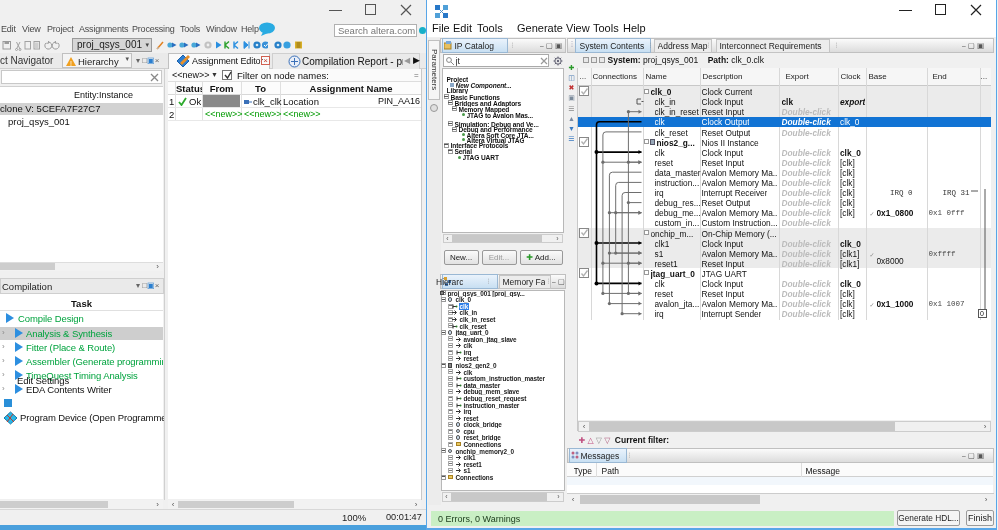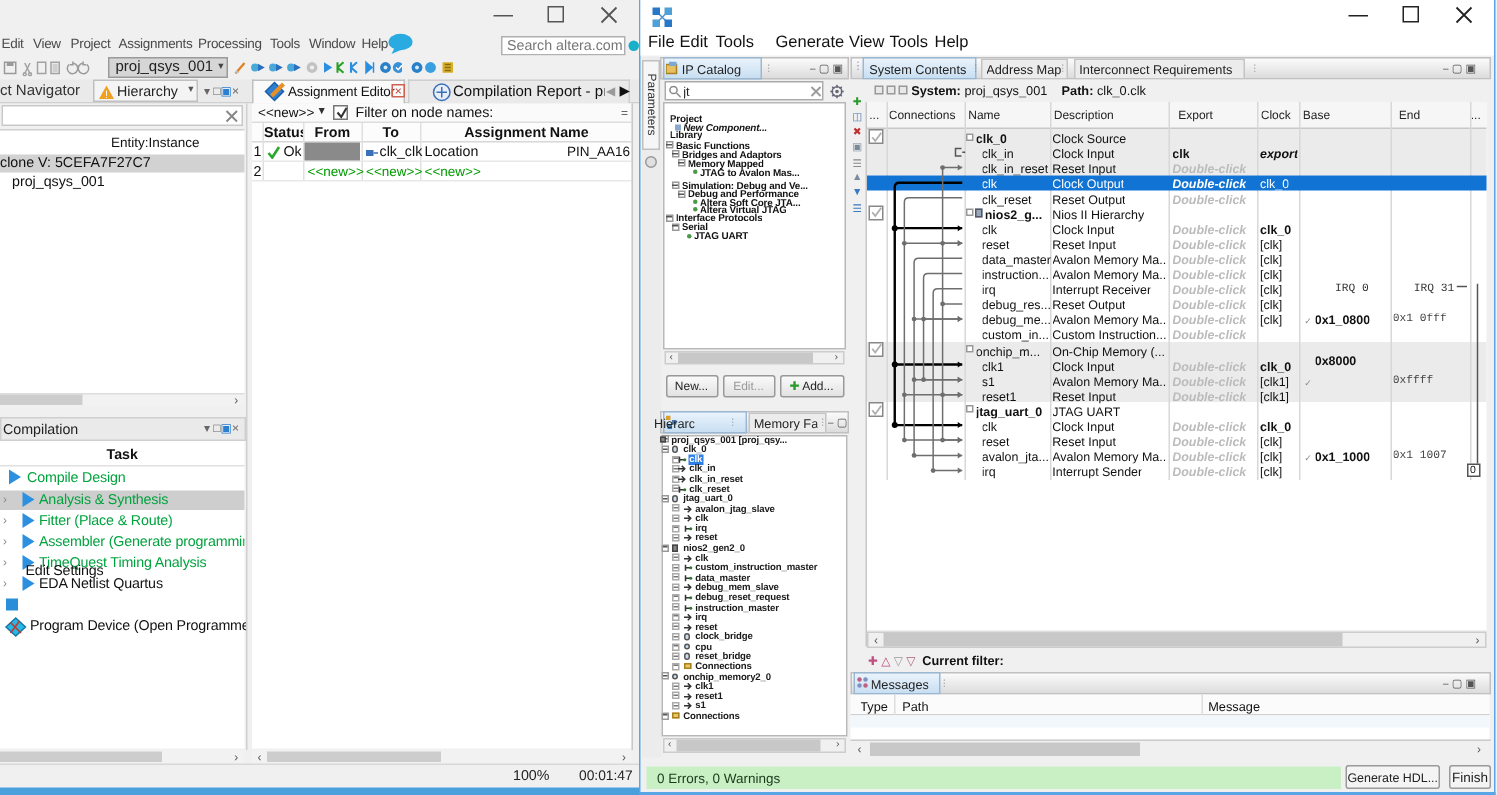--- a/index.html
+++ b/index.html
@@ -143,21 +143,21 @@
     <div class="a tb" style="left:26px;top:356px;width:137px;font-size:9.5px;letter-spacing:-0.1px;color:#00a33e">Assembler (Generate programming file</div>
     <div class="a" style="left:2px;top:370px;font-size:8px;color:#888">›</div>
     <svg class="a" style="left:12px;top:369px" width="14" height="12">
         <path d="M3 1 v10 l8 -5 z" fill="#2d8fe0"></path>
       </svg>
     <div class="a tb" style="left:26px;top:370px;font-size:9.5px;letter-spacing:-0.1px;color:#00a33e">TimeQuest Timing Analysis</div>
     <div class="a" style="left:2px;top:384px;font-size:8px;color:#888">›</div>
     <svg class="a" style="left:12px;top:383px" width="14" height="12">
         <path d="M3 1 v10 l8 -5 z" fill="#2d8fe0"></path>
       </svg>
-    <div class="a tb" style="left:26px;top:384px;font-size:9.5px;letter-spacing:-0.1px;color:#111">EDA Netlist Quartus</div>
+    <div class="a tb" style="left:26px;top:384px;font-size:9.5px;letter-spacing:-0.1px;color:#111">EDA Contents Writer</div>
     <div class="a" style="left:4px;top:399px;width:8px;height:8px;background:#2a8fd8"></div>
     <div class="a tb" style="left:17px;top:375px;font-size:9.5px;letter-spacing:-0.1px;color:#111">Edit Settings</div>
     <svg class="a" style="left:3px;top:411px" width="15" height="14">
         <path d="M7.5 1 L14 7 L7.5 13 L1 7 Z" fill="#28b8e8" stroke="#1878a8"></path>
         <path d="M4 4 l7 7 M10 3 l-6 8" stroke="#c03828" stroke-width="1"></path>
       </svg>
     <div class="a tb" style="left:20px;top:412px;font-size:9.5px;letter-spacing:-0.1px;color:#111">Program Device (Open Programmer)</div>
   </div>
 
   <div class="a" style="left:0;top:500px;width:163px;height:9px;background:#f2f2f2"></div>
@@ -563,39 +563,39 @@
 <div class="a" style="left:215.5px;top:68px;width:1px;height:252px;background:#d8d8d8"></div>
 <div class="a" style="left:272.5px;top:68px;width:1px;height:252px;background:#d8d8d8"></div>
 <div class="a" style="left:351.5px;top:68px;width:1px;height:252px;background:#d8d8d8"></div>
 <div class="a" style="left:410.5px;top:68px;width:1px;height:252px;background:#d8d8d8"></div>
 <div class="a" style="left:438.5px;top:68px;width:1px;height:252px;background:#d8d8d8"></div>
 <div class="a" style="left:499.5px;top:68px;width:1px;height:252px;background:#d8d8d8"></div>
 <div class="a" style="left:552.5px;top:68px;width:1px;height:252px;background:#d8d8d8"></div>
 <div class="a" style="left:150.5px;top:116.7px;width:413px;height:10.1px;background:#1173d4"></div>
 <div class="a" style="left:216.5px;top:88.5px;width:5px;height:5px;border:1px solid #999;background:#fff"></div>
 <div class="a tb" style="left:223.5px;top:87.0px;font-size:8.3px;font-weight:bold;color:#111">clk_0</div>
-<div class="a tb" style="left:274.5px;top:87.0px;font-size:8.3px;color:#111;max-width:76px">Clock Source</div>
+<div class="a tb" style="left:274.5px;top:87.0px;font-size:8.3px;color:#111;max-width:76px">Clock Current</div>
 <div class="a tb" style="left:227.5px;top:97.1px;font-size:8.3px;color:#111">clk_in</div>
 <div class="a tb" style="left:274.5px;top:97.1px;font-size:8.3px;color:#111;max-width:76px">Clock Input</div>
 <div class="a tb" style="left:354.5px;top:97.1px;font-size:8.3px;color:#111;max-width:55px"><b>clk</b></div>
 <div class="a tb" style="left:413.0px;top:97.1px;font-size:8.3px;color:#111;max-width:25px"><b><i>export...</i></b></div>
 <div class="a tb" style="left:227.5px;top:107.2px;font-size:8.3px;color:#111">clk_in_reset</div>
 <div class="a tb" style="left:274.5px;top:107.2px;font-size:8.3px;color:#111;max-width:76px">Reset Input</div>
 <div class="a tb" style="left:354.5px;top:107.2px;font-size:8.3px;color:#111;max-width:55px"><i style="color:#bbb;font-weight:bold">Double-click</i></div>
 <div class="a tb" style="left:227.5px;top:117.3px;font-size:8.3px;color:#fff">clk</div>
 <div class="a tb" style="left:274.5px;top:117.3px;font-size:8.3px;color:#fff;max-width:76px">Clock Output</div>
 <div class="a tb" style="left:354.5px;top:117.3px;font-size:8.3px;color:#fff;max-width:55px"><i style="color:#fff;font-weight:bold">Double-click</i></div>
 <div class="a tb" style="left:413.0px;top:117.3px;font-size:8.3px;color:#fff;max-width:25px">clk_0</div>
 <div class="a tb" style="left:227.5px;top:127.5px;font-size:8.3px;color:#111">clk_reset</div>
 <div class="a tb" style="left:274.5px;top:127.5px;font-size:8.3px;color:#111;max-width:76px">Reset Output</div>
 <div class="a tb" style="left:354.5px;top:127.5px;font-size:8.3px;color:#111;max-width:55px"><i style="color:#bbb;font-weight:bold">Double-click</i></div>
 <div class="a" style="left:216.5px;top:139.1px;width:5px;height:5px;border:1px solid #999;background:#fff"></div>
 <div class="a" style="left:223.0px;top:138.6px;width:5px;height:6px;background:#98a8b8;border:1px solid #556"></div>
 <div class="a tb" style="left:229.5px;top:137.6px;font-size:8.3px;font-weight:bold;color:#111">nios2_g...</div>
-<div class="a tb" style="left:274.5px;top:137.6px;font-size:8.3px;color:#111;max-width:76px">Nios II Hierarchy</div>
+<div class="a tb" style="left:274.5px;top:137.6px;font-size:8.3px;color:#111;max-width:76px">Nios II Instance</div>
 <div class="a tb" style="left:227.5px;top:147.7px;font-size:8.3px;color:#111">clk</div>
 <div class="a tb" style="left:274.5px;top:147.7px;font-size:8.3px;color:#111;max-width:76px">Clock Input</div>
 <div class="a tb" style="left:354.5px;top:147.7px;font-size:8.3px;color:#111;max-width:55px"><i style="color:#bbb;font-weight:bold">Double-click</i></div>
 <div class="a tb" style="left:413.0px;top:147.7px;font-size:8.3px;color:#111;max-width:25px"><b>clk_0</b></div>
 <div class="a tb" style="left:227.5px;top:157.8px;font-size:8.3px;color:#111">reset</div>
 <div class="a tb" style="left:274.5px;top:157.8px;font-size:8.3px;color:#111;max-width:76px">Reset Input</div>
 <div class="a tb" style="left:354.5px;top:157.8px;font-size:8.3px;color:#111;max-width:55px"><i style="color:#bbb;font-weight:bold">Double-click</i></div>
 <div class="a tb" style="left:413.0px;top:157.8px;font-size:8.3px;color:#111;max-width:25px">[clk]</div>
 <div class="a tb" style="left:227.5px;top:167.8px;font-size:8.3px;color:#111">data_master</div>
 <div class="a tb" style="left:274.5px;top:167.8px;font-size:8.3px;color:#111;max-width:76px">Avalon Memory Ma...</div>
@@ -630,21 +630,21 @@
 <div class="a tb" style="left:274.5px;top:228.5px;font-size:8.3px;color:#111;max-width:76px">On-Chip Memory (...</div>
 <div class="a tb" style="left:227.5px;top:238.6px;font-size:8.3px;color:#111">clk1</div>
 <div class="a tb" style="left:274.5px;top:238.6px;font-size:8.3px;color:#111;max-width:76px">Clock Input</div>
 <div class="a tb" style="left:354.5px;top:238.6px;font-size:8.3px;color:#111;max-width:55px"><i style="color:#bbb;font-weight:bold">Double-click</i></div>
 <div class="a tb" style="left:413.0px;top:238.6px;font-size:8.3px;color:#111;max-width:25px"><b>clk_0</b></div>
 <div class="a tb" style="left:227.5px;top:248.7px;font-size:8.3px;color:#111">s1</div>
 <div class="a tb" style="left:274.5px;top:248.7px;font-size:8.3px;color:#111;max-width:76px">Avalon Memory Ma...</div>
 <div class="a tb" style="left:354.5px;top:248.7px;font-size:8.3px;color:#111;max-width:55px"><i style="color:#bbb;font-weight:bold">Double-click</i></div>
 <div class="a tb" style="left:413.0px;top:248.7px;font-size:8.3px;color:#111;max-width:25px">[clk1]</div>
 <div class="a" style="left:442.5px;top:250.7px;font-size:6px;color:#888">✓</div>
-<div class="a tb" style="left:449.5px;top:235px;font-size:8.3px;font-weight:bold;color:#111">0x8000</div>
+<div class="a tb" style="left:449.5px;top:256px;font-size:8.3px;font-weight:normal;color:#111">0x8000</div>
 <div class="a tb mono" style="left:501.5px;top:249.7px;font-size:7.5px;color:#444">0xffff</div>
 <div class="a tb" style="left:227.5px;top:258.8px;font-size:8.3px;color:#111">reset1</div>
 <div class="a tb" style="left:274.5px;top:258.8px;font-size:8.3px;color:#111;max-width:76px">Reset Input</div>
 <div class="a tb" style="left:354.5px;top:258.8px;font-size:8.3px;color:#111;max-width:55px"><i style="color:#bbb;font-weight:bold">Double-click</i></div>
 <div class="a tb" style="left:413.0px;top:258.8px;font-size:8.3px;color:#111;max-width:25px">[clk1]</div>
 <div class="a" style="left:216.5px;top:270.4px;width:5px;height:5px;border:1px solid #999;background:#fff"></div>
 <div class="a tb" style="left:223.5px;top:268.9px;font-size:8.3px;font-weight:bold;color:#111">jtag_uart_0</div>
 <div class="a tb" style="left:274.5px;top:268.9px;font-size:8.3px;color:#111;max-width:76px">JTAG UART</div>
 <div class="a tb" style="left:227.5px;top:279.0px;font-size:8.3px;color:#111">clk</div>
 <div class="a tb" style="left:274.5px;top:279.0px;font-size:8.3px;color:#111;max-width:76px">Clock Input</div>

